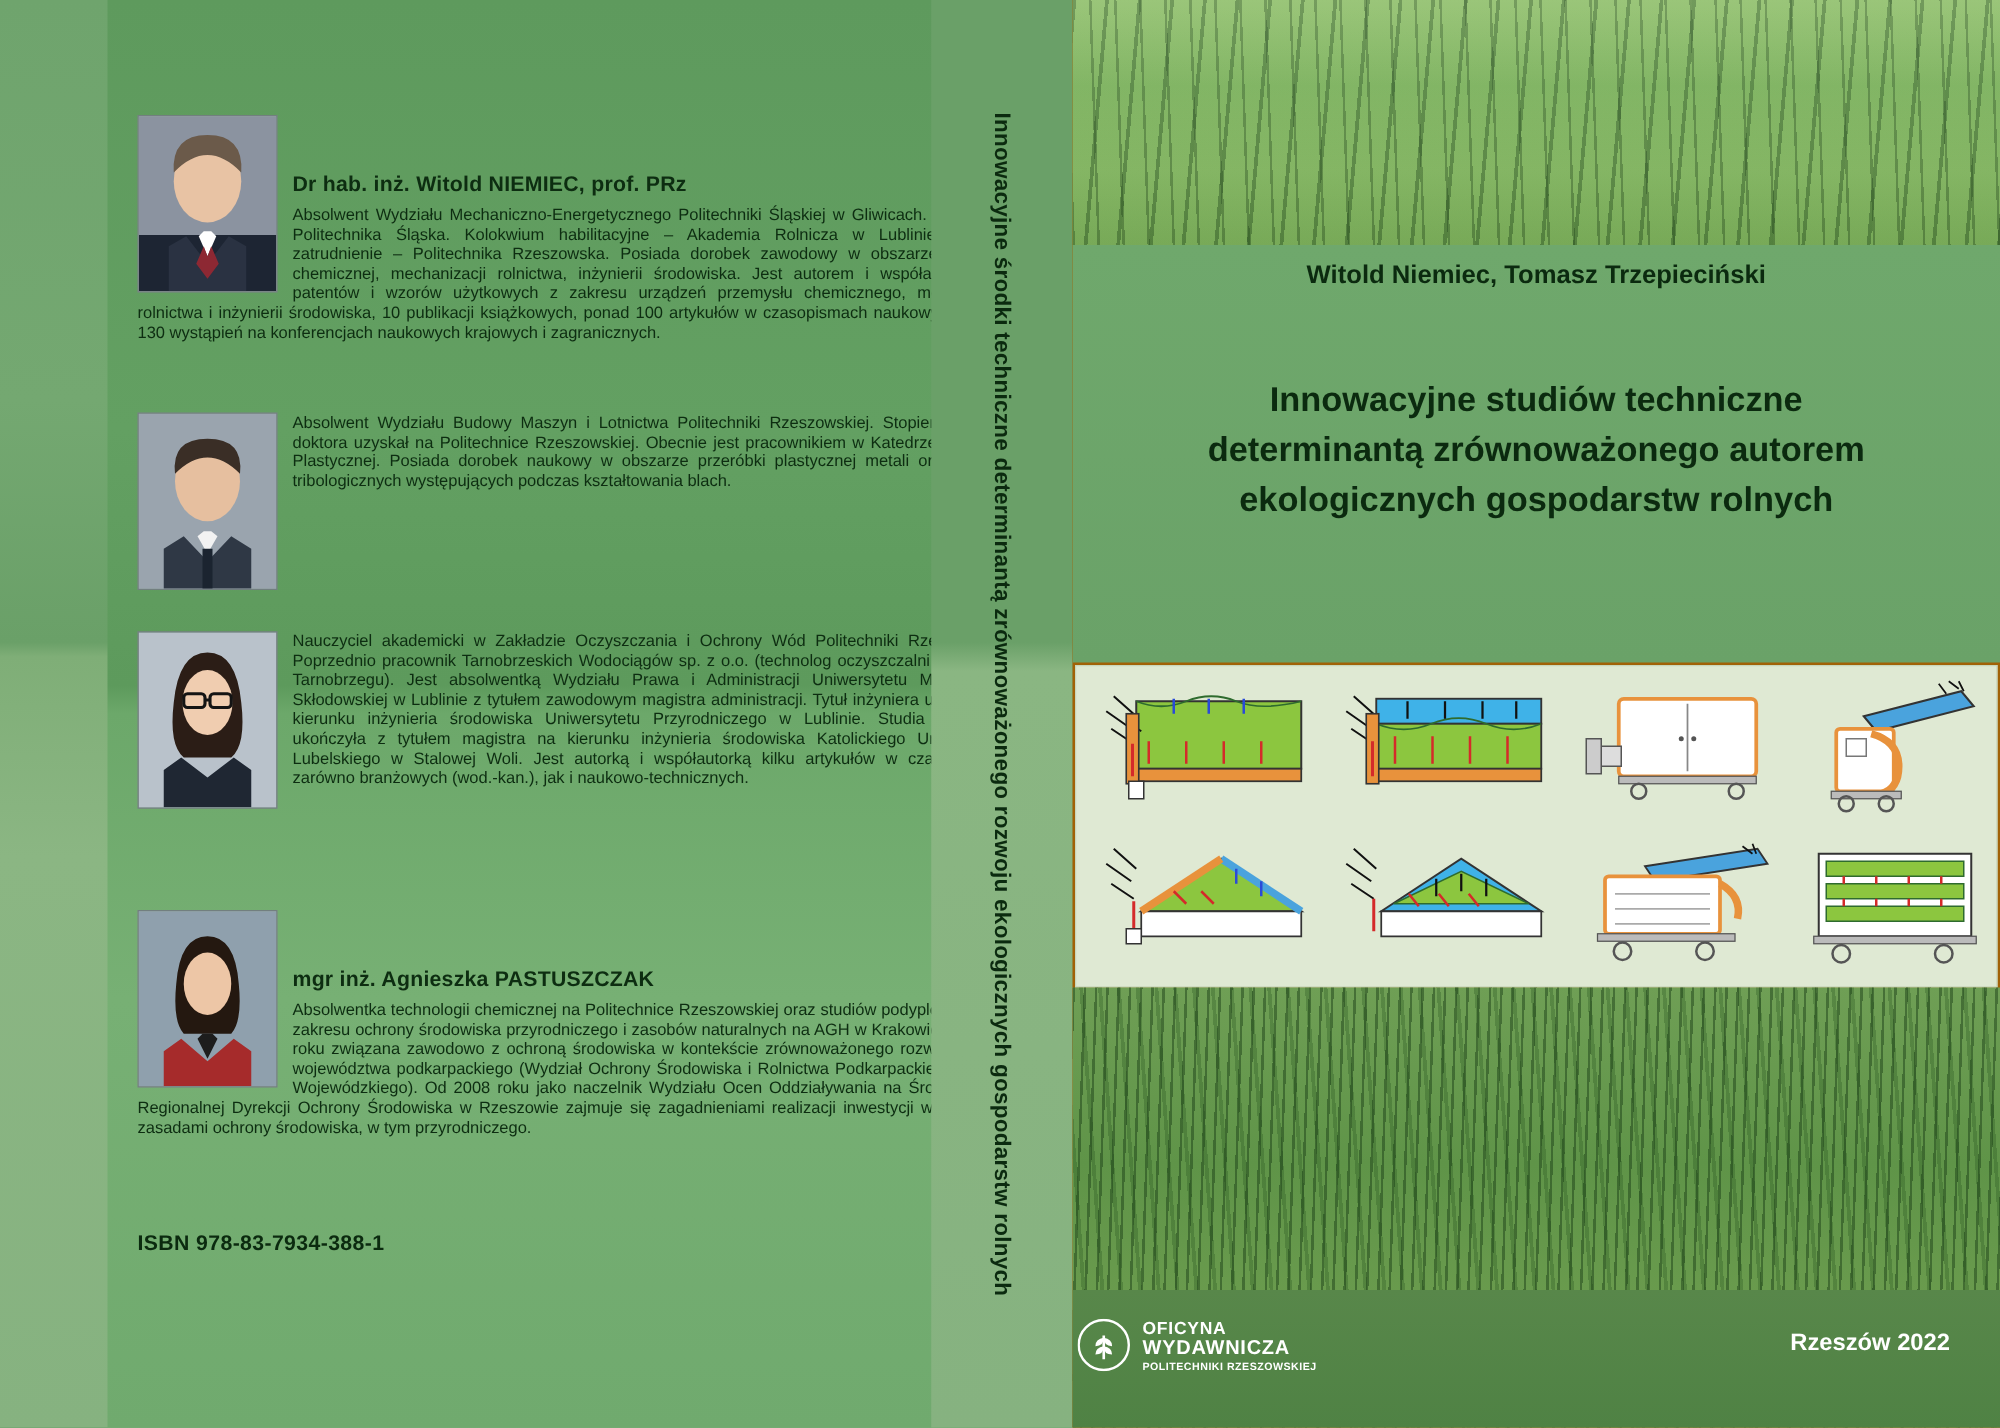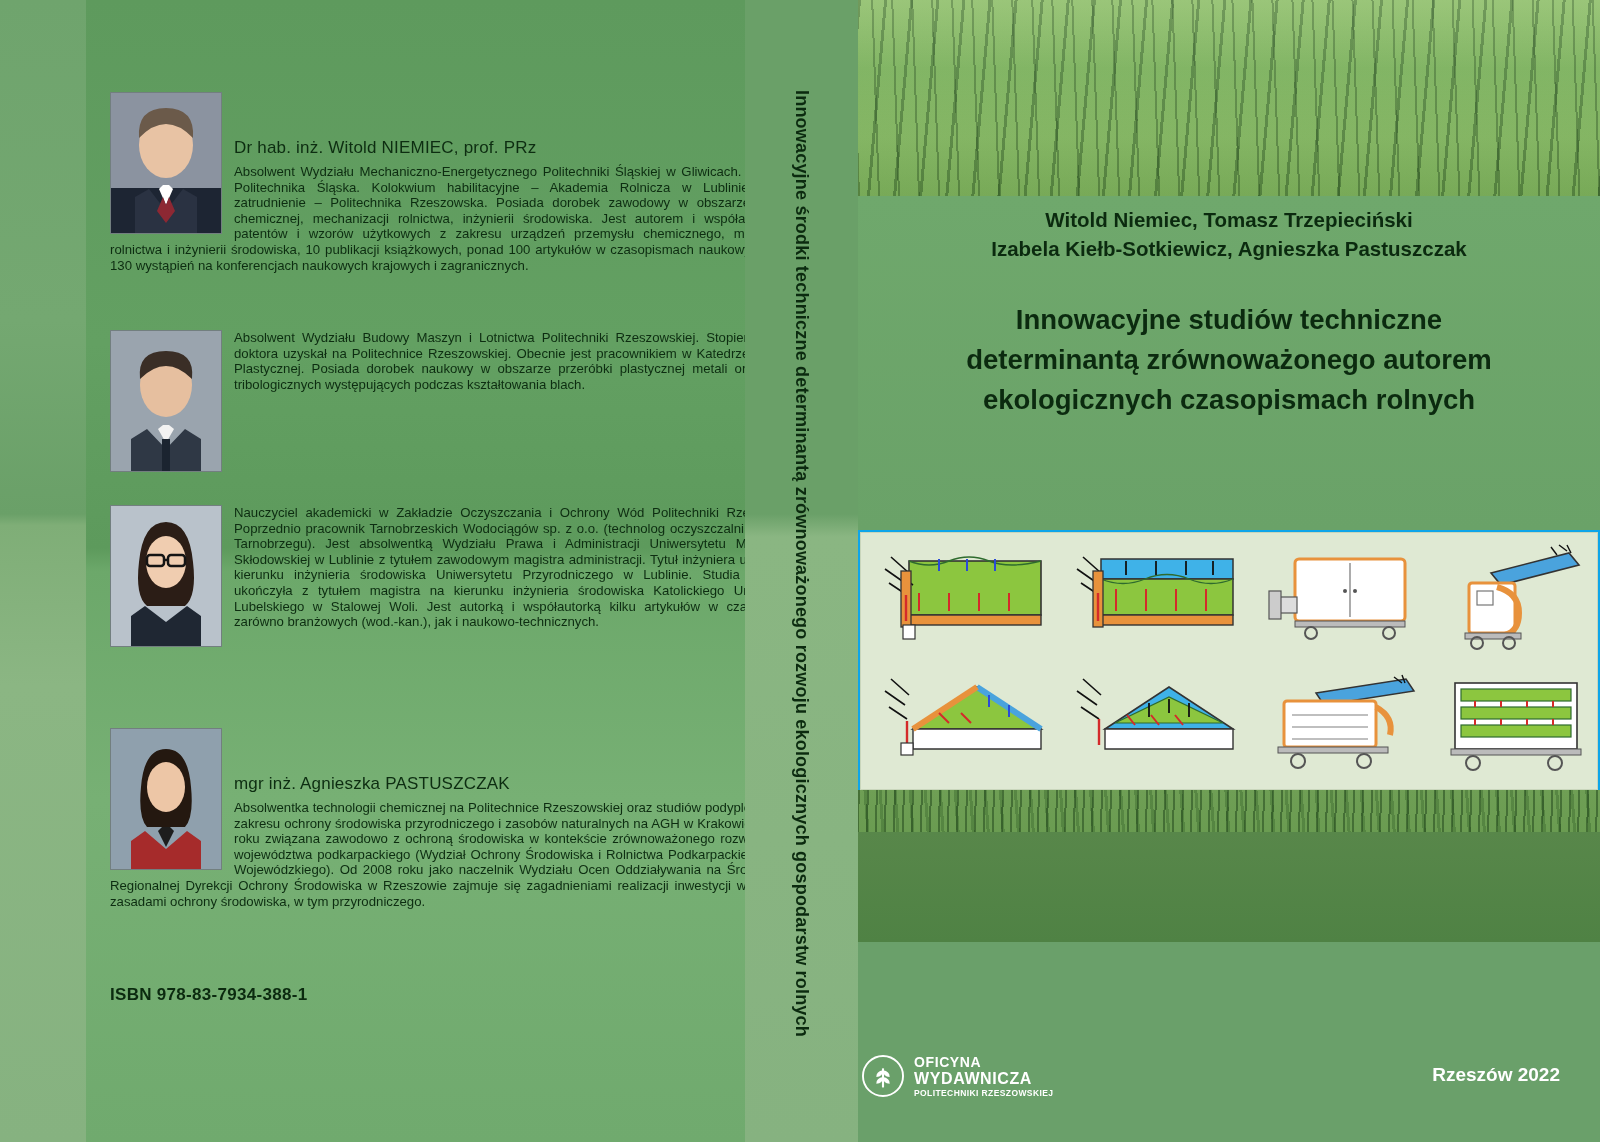--- a/index.html
+++ b/index.html
@@ -31,21 +31,21 @@
     float:left;
     width:110px;height:140px;
     margin-right:12px;margin-bottom:4px;
     border:1px solid rgba(0,0,0,.25);
     background:#9aa;
     overflow:hidden;
     position:relative;
   }
   .bio h3{
     margin:0 0 6px 0;
-    font-size:17px;font-weight:normal;
+    font-size:17px;font-weight:bold;
     letter-spacing:.2px;
     padding-left:35px;
   }
   .bio p{
     margin:0;
     font-size:13.2px;line-height:15.6px;
     text-align:justify;
   }
   .bio .head-pad{padding-top:46px;}
   .isbn{
@@ -68,22 +68,22 @@
     padding-left:90px;
     box-sizing:border-box;
     color:#0b2a0f;
     font-size:18px;font-weight:bold;
     letter-spacing:.2px;
     white-space:nowrap;
   }
 
   
   .front{
-    position:absolute;left:858px;top:0;width:742px;height:942px;
-    background:#0ea5e9;
+    position:absolute;left:858px;top:0;width:742px;height:1142px;
+    background:#a16207;
     overflow:hidden;
   }
   .field-top{
     position:absolute;left:0;top:0;width:742px;height:196px;
     background:
       repeating-linear-gradient(95deg, rgba(30,70,25,.40) 0 3px, rgba(110,165,70,0) 3px 26px),
       repeating-linear-gradient(88deg, rgba(25,60,20,.35) 0 2px, rgba(120,175,80,0) 2px 20px),
       linear-gradient(180deg,#8fbf6a 0%,#7cb45c 35%,#86bb63 70%,#7fb45d 100%);
   }
   .field-top:after{
@@ -213,27 +213,26 @@
   <div class="spine">
     <div class="spine-text">Innowacyjne środki techniczne determinantą zrównoważonego rozwoju ekologicznych gospodarstw rolnych</div>
   </div>
 
   <div class="front">
     <div class="field-top"></div>
     <div class="front-mid"></div>
 
     <div class="authors">
       <div>Witold Niemiec, Tomasz Trzepieciński</div>
-      <div>Izabela Kiełb-Sotkiewicz, Agnieszka Pastuszczak</div>
     </div>
 
     <div class="book-title">
       <div>Innowacyjne studiów techniczne</div>
       <div>determinantą zrównoważonego autorem</div>
-      <div>ekologicznych czasopismach rolnych</div>
+      <div>ekologicznych gospodarstw rolnych</div>
     </div>
 
     <div class="illus-panel">
 
       <svg class="fig" style="left:18px;top:18px;" width="170" height="100" viewBox="0 0 170 100">
         <rect x="30" y="10" width="132" height="54" fill="#8cc63f" stroke="#333" stroke-width="1.6"></rect>
         <path d="M30 10 q20 8 40 0 q20 -8 40 0 q20 8 52 0" fill="none" stroke="#2e6b2e" stroke-width="1.4"></path>
         <rect x="30" y="64" width="132" height="10" fill="#e8923c" stroke="#333" stroke-width="1.4"></rect>
         <path d="M12 6 L30 22 M6 18 L26 32 M10 32 L28 44" stroke="#111" stroke-width="1.6"></path>
         <path d="M22 26 L34 34" stroke="#111" stroke-width="1.6"></path>

